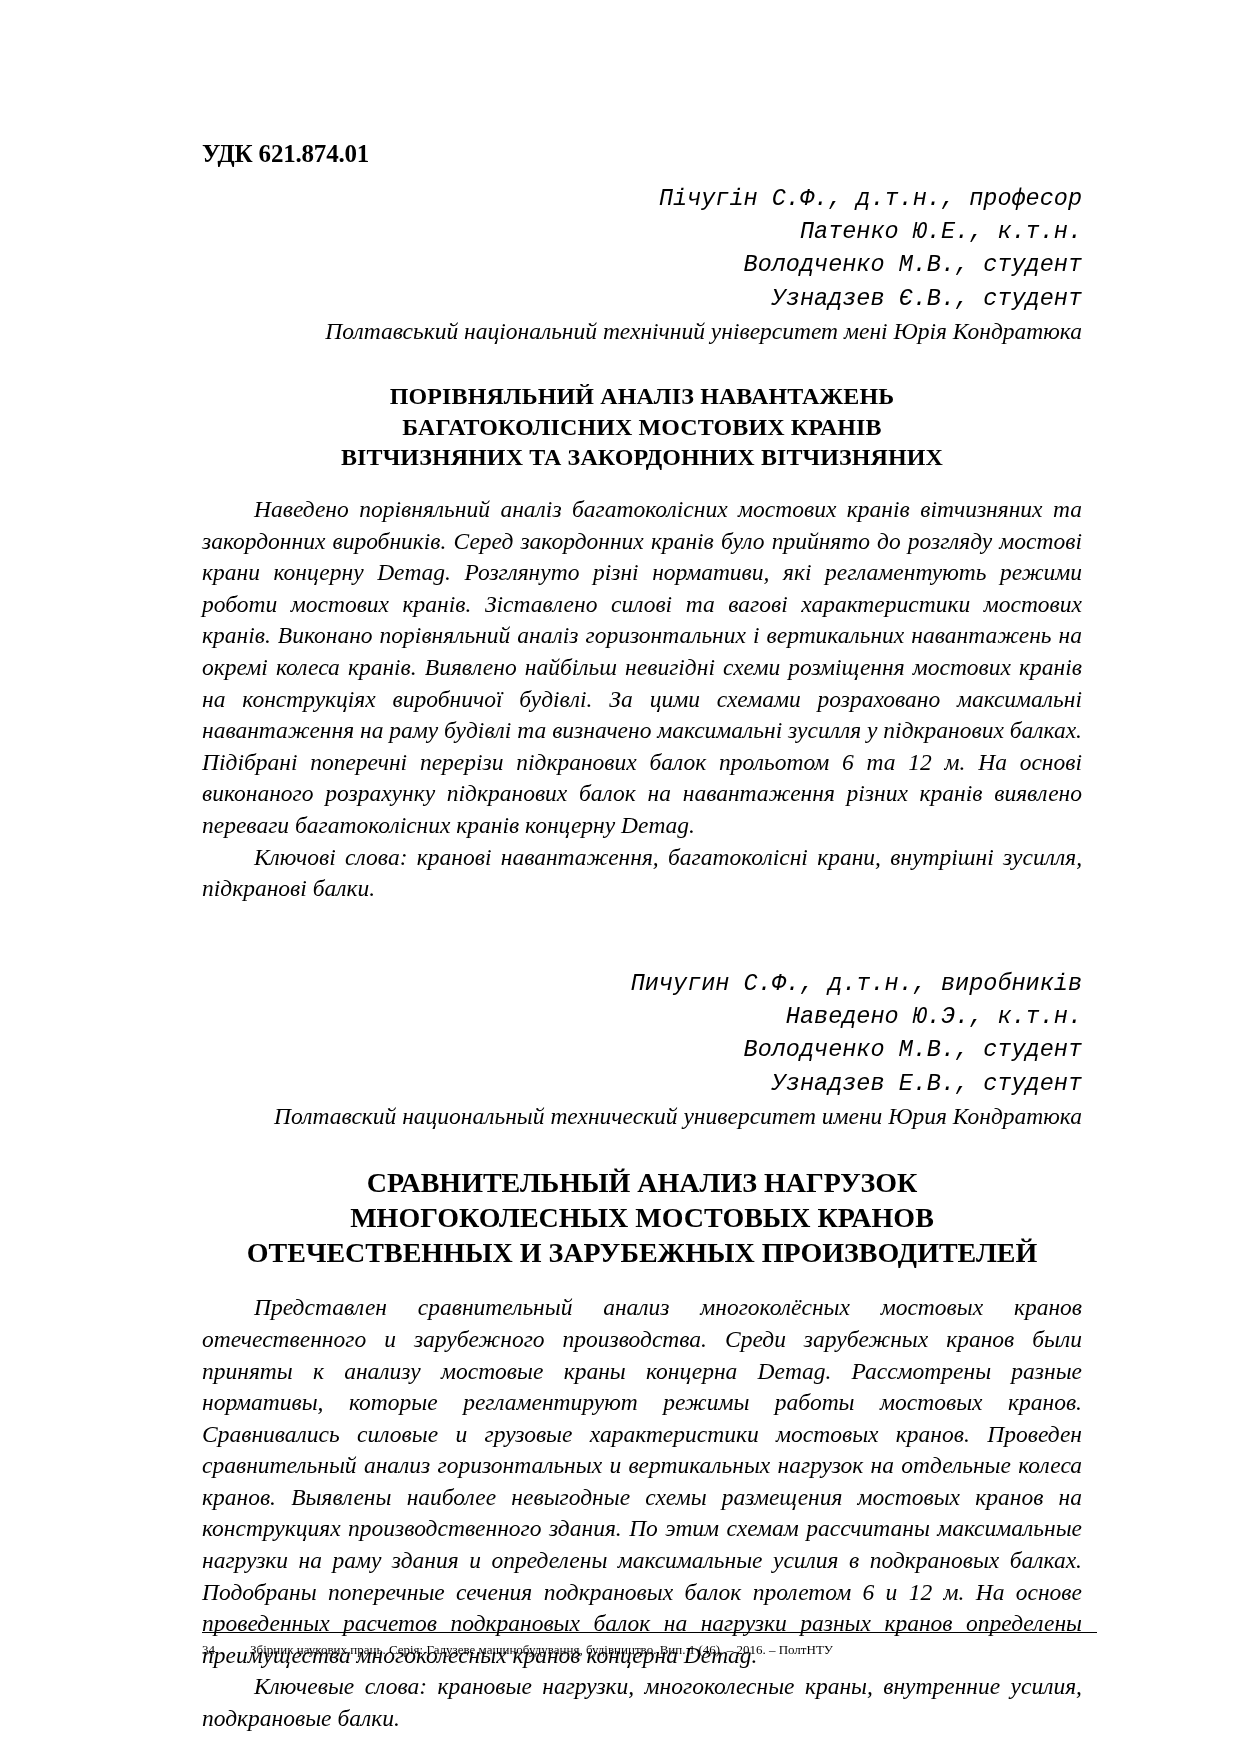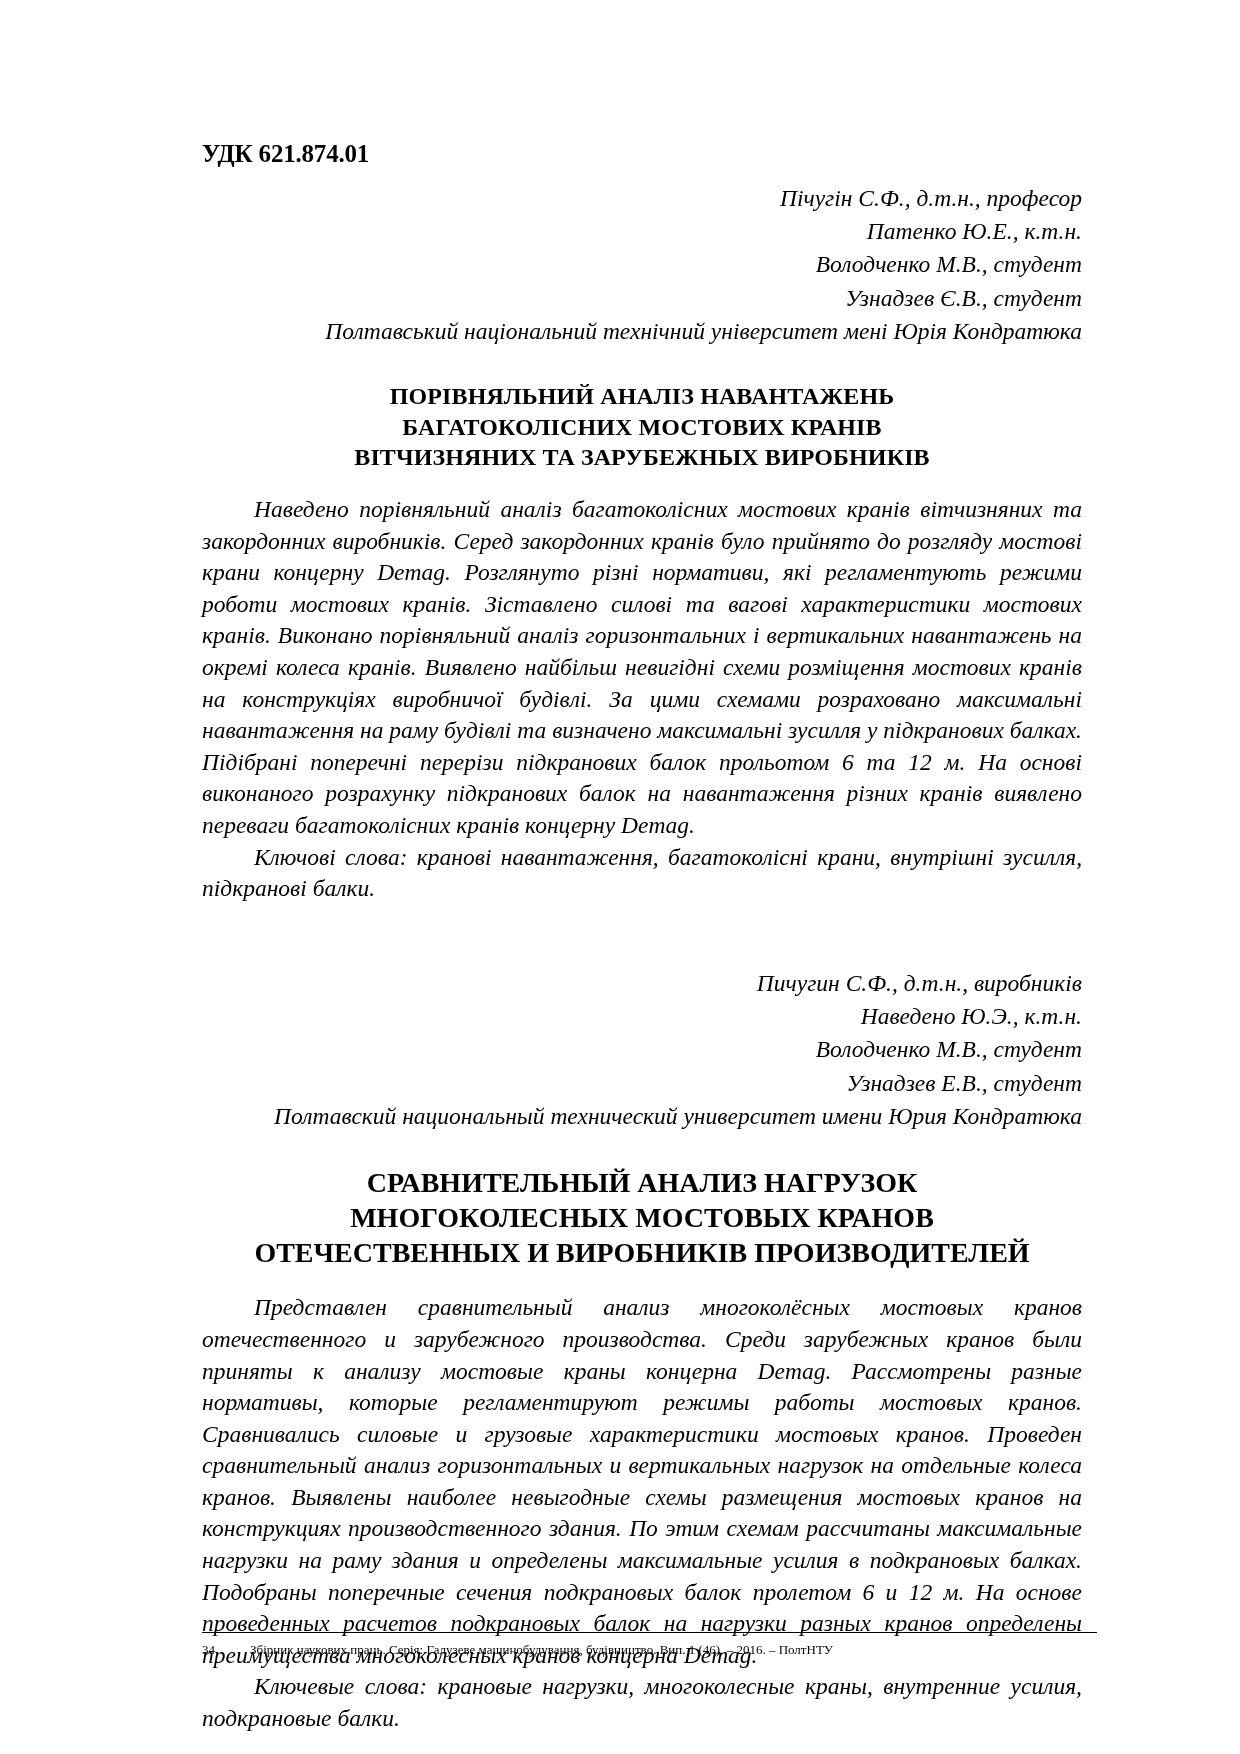--- a/index.html
+++ b/index.html
@@ -40,20 +40,21 @@
   .authors {
     text-align: right;
     font-style: italic;
     font-size: 23.5px;
     line-height: 1.42;
     margin: 0;
   }
   .authors .line {
     display: block;
     white-space: nowrap;
+    font-family: Liberation Mono, monospace;
   }
   .affiliation {
     text-align: right;
     font-style: italic;
     font-size: 23.5px;
     line-height: 1.42;
     margin: 0;
     white-space: nowrap;
   }
 
@@ -141,40 +142,40 @@
       <span class="line">Пічугін С.Ф., д.т.н., професор</span>
       <span class="line">Патенко Ю.Е., к.т.н.</span>
       <span class="line">Володченко М.В., студент</span>
       <span class="line">Узнадзев Є.В., студент</span>
     </div>
     <div class="affiliation">Полтавський національний технічний університет мені Юрія Кондратюка</div>
 
     <h1 class="title">
       <span class="line">ПОРІВНЯЛЬНИЙ АНАЛІЗ НАВАНТАЖЕНЬ</span>
       <span class="line">БАГАТОКОЛІСНИХ МОСТОВИХ КРАНІВ</span>
-      <span class="line">ВІТЧИЗНЯНИХ ТА ЗАРУБЕЖНЫХ ВИРОБНИКІВ</span>
+      <span class="line">ВІТЧИЗНЯНИХ ТА ЗАКОРДОННИХ ВІТЧИЗНЯНИХ</span>
     </h1>
 
     <p class="abstract">Наведено порівняльний аналіз багатоколісних мостових кранів вітчизняних та закордонних виробників. Серед закордонних кранів було прийнято до розгляду мостові крани концерну Demag. Розглянуто різні нормативи, які регламентують режими роботи мостових кранів. Зіставлено силові та вагові характеристики мостових кранів. Виконано порівняльний аналіз горизонтальних і вертикальних навантажень на окремі колеса кранів. Виявлено найбільш невигідні схеми розміщення мостових кранів на конструкціях виробничої будівлі. За цими схемами розраховано максимальні навантаження на раму будівлі та визначено максимальні зусилля у підкранових балках. Підібрані поперечні перерізи підкранових балок прольотом 6 та 12 м. На основі виконаного розрахунку підкранових балок на навантаження різних кранів виявлено переваги багатоколісних кранів концерну Demag.</p>
     <p class="keywords"><b>Ключові слова:</b><span> кранові навантаження, багатоколісні крани, внутрішні зусилля, підкранові балки.</span></p>
 
     <div class="gap-between"></div>
 
     <div class="authors">
       <span class="line">Пичугин С.Ф., д.т.н., виробників</span>
       <span class="line">Наведено Ю.Э., к.т.н.</span>
       <span class="line">Володченко М.В., студент</span>
       <span class="line">Узнадзев Е.В., студент</span>
     </div>
     <div class="affiliation">Полтавский национальный технический университет имени Юрия Кондратюка</div>
 
     <h1 class="ru-title">
       <span class="line">СРАВНИТЕЛЬНЫЙ АНАЛИЗ НАГРУЗОК</span>
       <span class="line">МНОГОКОЛЕСНЫХ МОСТОВЫХ КРАНОВ</span>
-      <span class="line">ОТЕЧЕСТВЕННЫХ И ВИРОБНИКІВ ПРОИЗВОДИТЕЛЕЙ</span>
+      <span class="line">ОТЕЧЕСТВЕННЫХ И ЗАРУБЕЖНЫХ ПРОИЗВОДИТЕЛЕЙ</span>
     </h1>
 
     <p class="abstract">Представлен сравнительный анализ многоколёсных мостовых кранов отечественного и зарубежного производства. Среди зарубежных кранов были приняты к анализу мостовые краны концерна Demag. Рассмотрены разные нормативы, которые регламентируют режимы работы мостовых кранов. Сравнивались силовые и грузовые характеристики мостовых кранов. Проведен сравнительный анализ горизонтальных и вертикальных нагрузок на отдельные колеса кранов. Выявлены наиболее невыгодные схемы размещения мостовых кранов на конструкциях производственного здания. По этим схемам рассчитаны максимальные нагрузки на раму здания и определены максимальные усилия в подкрановых балках. Подобраны поперечные сечения подкрановых балок пролетом 6 и 12 м. На основе проведенных расчетов подкрановых балок на нагрузки разных кранов определены преимущества многоколесных кранов концерна Demag.</p>
     <p class="keywords"><b>Ключевые слова:</b><span> крановые нагрузки, многоколесные краны, внутренние усилия, подкрановые балки.</span></p>
 
   </div>
 
   <div class="footer">
     <hr class="footer-rule" style="margin:0 0 9px 0;">
     <div class="footer-text"><span class="footer-page">34</span><span>Збірник наукових праць. Серія: Галузеве машинобудування, будівництво. Вип. 1 (46). – 2016. – ПолтНТУ</span></div>

